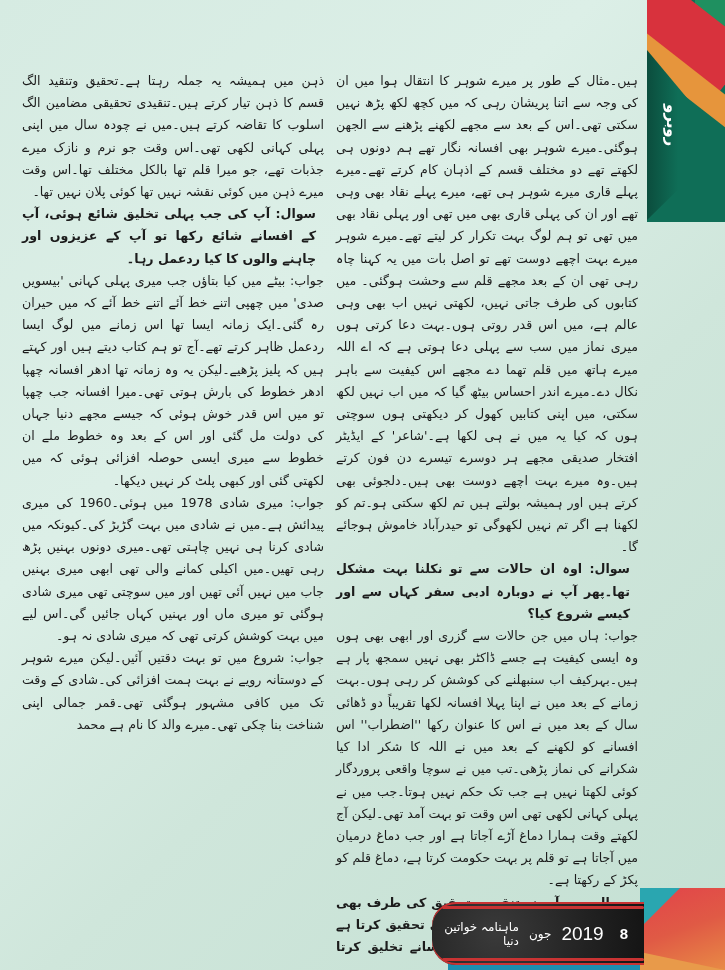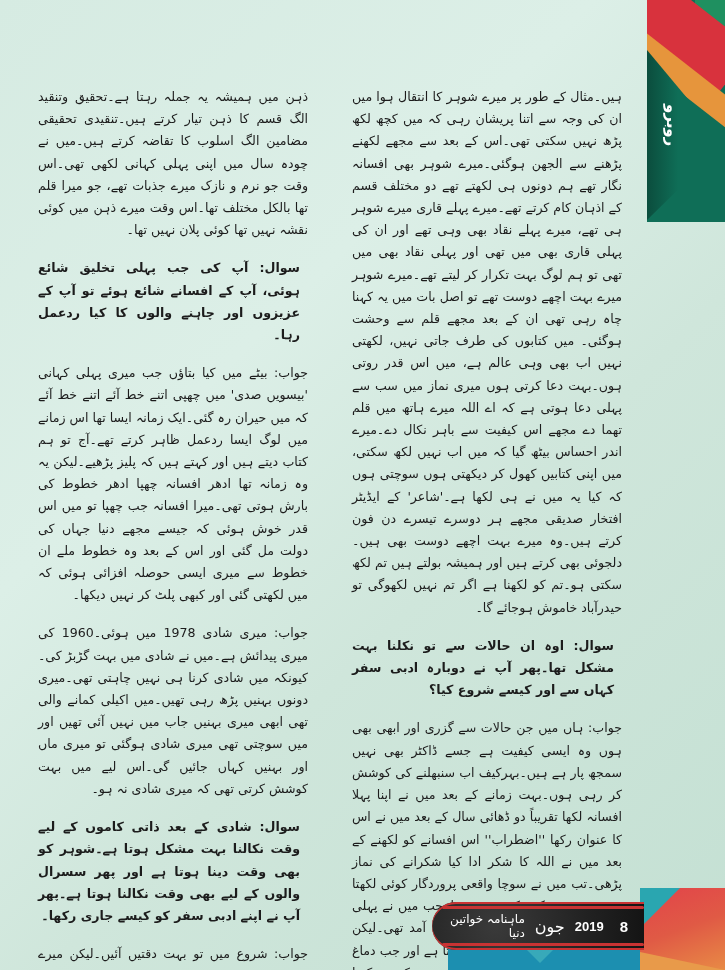--- a/index.html
+++ b/index.html
@@ -11,21 +11,21 @@
     }
     .page { position:absolute; inset:0; }
     .col {
       position:absolute; top:70px; width:302px;
       direction:rtl; text-align:justify;
       font-size:12.6px; line-height:22.2px;
       font-family: "DejaVu Sans", sans-serif;
     }
     .col.right { left:336px; }
     .col.left  { left:22px; }
-    .col p { margin:16px; }
+    .col p { margin:0; }
     .col p.q { font-weight:bold; padding-right:8px; }
     .col p.a { padding-right:0; }
 
     
     .banner {
       position:absolute; right:0; top:0; width:78px; height:222px; overflow:hidden;
       background:#0f6e57;
     }
     .banner .stripe-green { position:absolute; right:-10px; top:-20px; width:40px; height:60px; background:#1f9060; transform:skewY(30deg); }
     .banner .stripe-red { position:absolute; left:-20px; top:-50px; width:160px; height:70px; background:#d8323d; transform:rotate(38deg); transform-origin:left top; }
@@ -48,55 +48,54 @@
     }
     .footer .bluestrip { position:absolute; left:448px; top:58px; width:200px; height:24px; background:#1c8fb0; }
     .footer .tealtri { position:absolute; left:520px; top:55px; width:40px; height:20px; background:#38a9b9; clip-path:polygon(0 0,100% 0,50% 100%); }
     .footer .corner {
       position:absolute; right:0; top:0; width:85px; height:82px;
       background: linear-gradient(160deg, #e2434a 0%, #e05a45 50%, #e88a45 100%);
     }
     .footer .corner .teal { position:absolute; left:0; top:0; width:40px; height:40px; background:#2aa6b0; clip-path:polygon(0 0,100% 0,0 100%); }
     .footer .corner .orange { position:absolute; left:0; bottom:0; width:85px; height:30px; background:#e89a4a; clip-path:polygon(0 40%,100% 100%,0 100%); }
     .footer .strip {
-      position:absolute; left:432px; top:14px; width:212px; height:48px;
+      position:absolute; left:432px; top:14px; width:212px; height:63px;
       background: radial-gradient(circle at 30% 50%, #3a3a3a 0%, #222 60%, #141414 100%);
       border-radius:24px 0 0 24px;
       box-shadow: inset 0 2px 0 #c93333, inset 0 -2px 0 #c93333;
       display:flex; align-items:center; justify-content:flex-end; gap:10px;
       padding-right:16px; box-sizing:border-box;
       color:#ffffff;
     }
     .footer .strip::before, .footer .strip::after {
       content:""; position:absolute; left:10px; right:0; height:3px; background:#c93333; border-radius:3px;
     }
     .footer .strip::before { top:4px; }
     .footer .strip::after { bottom:4px; }
     .footer .mag { font-size:12px; direction:rtl; }
-    .footer .month { font-size:16px; direction:rtl; }
-    .footer .year { font-size:13px; font-weight:bold; font-family:"Liberation Sans", sans-serif; }
+    .footer .month { font-size:12px; direction:rtl; }
+    .footer .year { font-size:19px; font-weight:normal; font-family:"Liberation Sans", sans-serif; }
     .footer .page-no { font-size:15px; font-weight:bold; font-family:"Liberation Sans", sans-serif; margin-left:6px; }
   </style>
 </head>
 <body>
 
 <div class="page">
 
   <div class="col right" id="col-right">
       <p class="a">ہیں۔مثال کے طور پر میرے شوہر کا انتقال ہوا میں ان کی وجہ سے اتنا پریشان رہی کہ میں کچھ لکھ پڑھ نہیں سکتی تھی۔اس کے بعد سے مجھے لکھنے پڑھنے سے الجھن ہوگئی۔میرے شوہر بھی افسانہ نگار تھے ہم دونوں ہی لکھتے تھے دو مختلف قسم کے اذہان کام کرتے تھے۔میرے پہلے قاری میرے شوہر ہی تھے، میرے پہلے نقاد بھی وہی تھے اور ان کی پہلی قاری بھی میں تھی اور پہلی نقاد بھی میں تھی تو ہم لوگ بہت تکرار کر لیتے تھے۔میرے شوہر میرے بہت اچھے دوست تھے تو اصل بات میں یہ کہنا چاہ رہی تھی ان کے بعد مجھے قلم سے وحشت ہوگئی۔ میں کتابوں کی طرف جاتی نہیں، لکھتی نہیں اب بھی وہی عالم ہے، میں اس قدر روتی ہوں۔بہت دعا کرتی ہوں میری نماز میں سب سے پہلی دعا ہوتی ہے کہ اے اللہ میرے ہاتھ میں قلم تھما دے مجھے اس کیفیت سے باہر نکال دے۔میرے اندر احساس بیٹھ گیا کہ میں اب نہیں لکھ سکتی، میں اپنی کتابیں کھول کر دیکھتی ہوں سوچتی ہوں کہ کیا یہ میں نے ہی لکھا ہے۔'شاعر' کے ایڈیٹر افتخار صدیقی مجھے ہر دوسرے تیسرے دن فون کرتے ہیں۔وہ میرے بہت اچھے دوست بھی ہیں۔دلجوئی بھی کرتے ہیں اور ہمیشہ بولتے ہیں تم لکھ سکتی ہو۔تم کو لکھنا ہے اگر تم نہیں لکھوگی تو حیدرآباد خاموش ہوجائے گا۔</p>
       <p class="q">سوال: اوہ ان حالات سے تو نکلنا بہت مشکل تھا۔پھر آپ نے دوبارہ ادبی سفر کہاں سے اور کیسے شروع کیا؟</p>
       <p class="a">جواب: ہاں میں جن حالات سے گزری اور ابھی بھی ہوں وہ ایسی کیفیت ہے جسے ڈاکٹر بھی نہیں سمجھ پار ہے ہیں۔بہرکیف اب سنبھلنے کی کوشش کر رہی ہوں۔بہت زمانے کے بعد میں نے اپنا پہلا افسانہ لکھا تقریباً دو ڈھائی سال کے بعد میں نے اس کا عنوان رکھا ''اضطراب'' اس افسانے کو لکھنے کے بعد میں نے اللہ کا شکر ادا کیا شکرانے کی نماز پڑھی۔تب میں نے سوچا واقعی پروردگار کوئی لکھتا نہیں ہے جب تک حکم نہیں ہوتا۔جب میں نے پہلی کہانی لکھی تھی اس وقت تو بہت آمد تھی۔لیکن آج لکھتے وقت ہمارا دماغ آڑے آجاتا ہے اور جب دماغ درمیان میں آجاتا ہے تو قلم پر بہت حکومت کرتا ہے، دماغ قلم کو پکڑ کے رکھتا ہے۔</p>
       <p class="q">سوال۔میم آپ نے تنقید و تحقیق کی طرف بھی توجہ کی۔ایک فکشن نگار کیسی تحقیق کرتا ہے یا ایک محقق کس طرح کے افسانے تخلیق کرتا ہے؟</p>
     </div>
   <div class="col left" id="col-left">
       <p class="a">ذہن میں ہمیشہ یہ جملہ رہتا ہے۔تحقیق وتنقید الگ قسم کا ذہن تیار کرتے ہیں۔تنقیدی تحقیقی مضامین الگ اسلوب کا تقاضہ کرتے ہیں۔میں نے چودہ سال میں اپنی پہلی کہانی لکھی تھی۔اس وقت جو نرم و نازک میرے جذبات تھے، جو میرا قلم تھا بالکل مختلف تھا۔اس وقت میرے ذہن میں کوئی نقشہ نہیں تھا کوئی پلان نہیں تھا۔</p>
-      <p class="q">سوال: آپ کی جب پہلی تخلیق شائع ہوئی، آپ کے افسانے شائع ہوئے تو آپ کے عزیزوں اور چاہنے والوں کا کیا ردعمل رہا۔</p>
+      <p class="q">سوال: آپ کی جب پہلی تخلیق شائع ہوئی، آپ کے افسانے شائع رکھا تو آپ کے عزیزوں اور چاہنے والوں کا کیا ردعمل رہا۔</p>
       <p class="a">جواب: بیٹے میں کیا بتاؤں جب میری پہلی کہانی 'بیسویں صدی' میں چھپی اتنے خط آئے اتنے خط آئے کہ میں حیران رہ گئی۔ایک زمانہ ایسا تھا اس زمانے میں لوگ ایسا ردعمل ظاہر کرتے تھے۔آج تو ہم کتاب دیتے ہیں اور کہتے ہیں کہ پلیز پڑھیے۔لیکن یہ وہ زمانہ تھا ادھر افسانہ چھپا ادھر خطوط کی بارش ہوتی تھی۔میرا افسانہ جب چھپا تو میں اس قدر خوش ہوئی کہ جیسے مجھے دنیا جہاں کی دولت مل گئی اور اس کے بعد وہ خطوط ملے ان خطوط سے میری ایسی حوصلہ افزائی ہوئی کہ میں لکھتی گئی اور کبھی پلٹ کر نہیں دیکھا۔</p>
       <p class="a">جواب: میری شادی 1978 میں ہوئی۔1960 کی میری پیدائش ہے۔میں نے شادی میں بہت گڑبڑ کی۔کیونکہ میں شادی کرنا ہی نہیں چاہتی تھی۔میری دونوں بہنیں پڑھ رہی تھیں۔میں اکیلی کمانے والی تھی ابھی میری بہنیں جاب میں نہیں آئی تھیں اور میں سوچتی تھی میری شادی ہوگئی تو میری ماں اور بہنیں کہاں جائیں گی۔اس لیے میں بہت کوشش کرتی تھی کہ میری شادی نہ ہو۔</p>
-      <p class="q">سوال: شادی کے بعد ذاتی کاموں کے لیے وقت نکالنا بہت مشکل ہوتا ہے۔شوہر کو بھی وقت دینا ہوتا ہے اور پھر سسرال والوں کے لیے بھی وقت نکالنا ہوتا ہے۔پھر آپ نے اپنے ادبی سفر کو کیسے جاری رکھا۔</p>
       <p class="a">جواب: شروع میں تو بہت دقتیں آئیں۔لیکن میرے شوہر کے دوستانہ رویے نے بہت ہمت افزائی کی۔شادی کے وقت تک میں کافی مشہور ہوگئی تھی۔قمر جمالی اپنی شناخت بنا چکی تھی۔میرے والد کا نام ہے محمد</p>
     </div>
 
   <div class="banner">
     <div class="stripe-green"></div>
     <div class="stripe-red"></div>
     <div class="stripe-orange"></div>
     <div class="tri-dark"></div>
     <div class="label">روبرو</div>
   </div>

